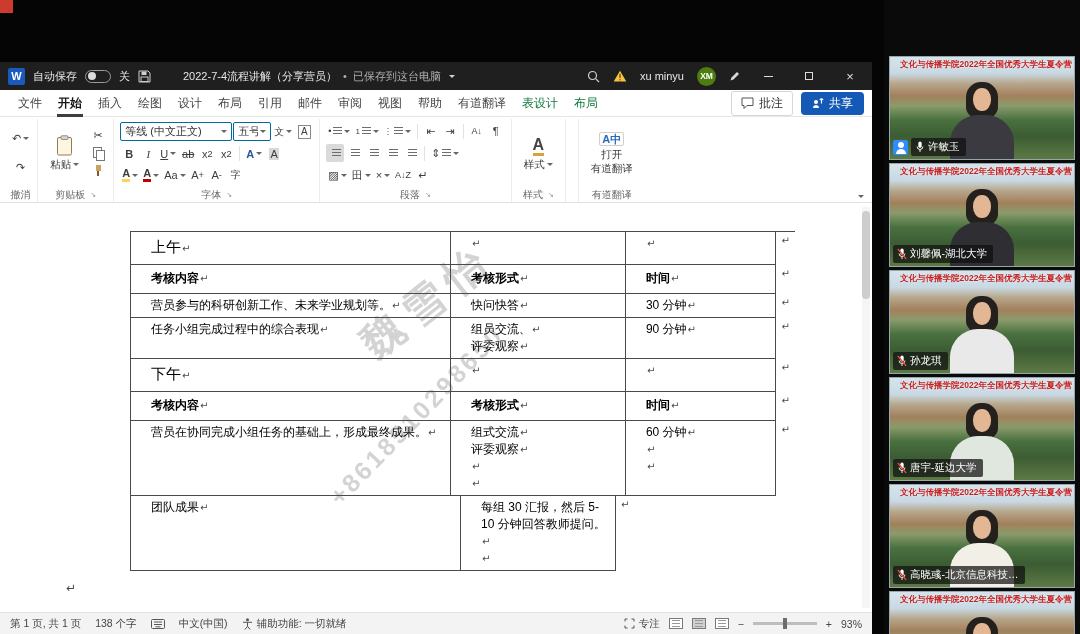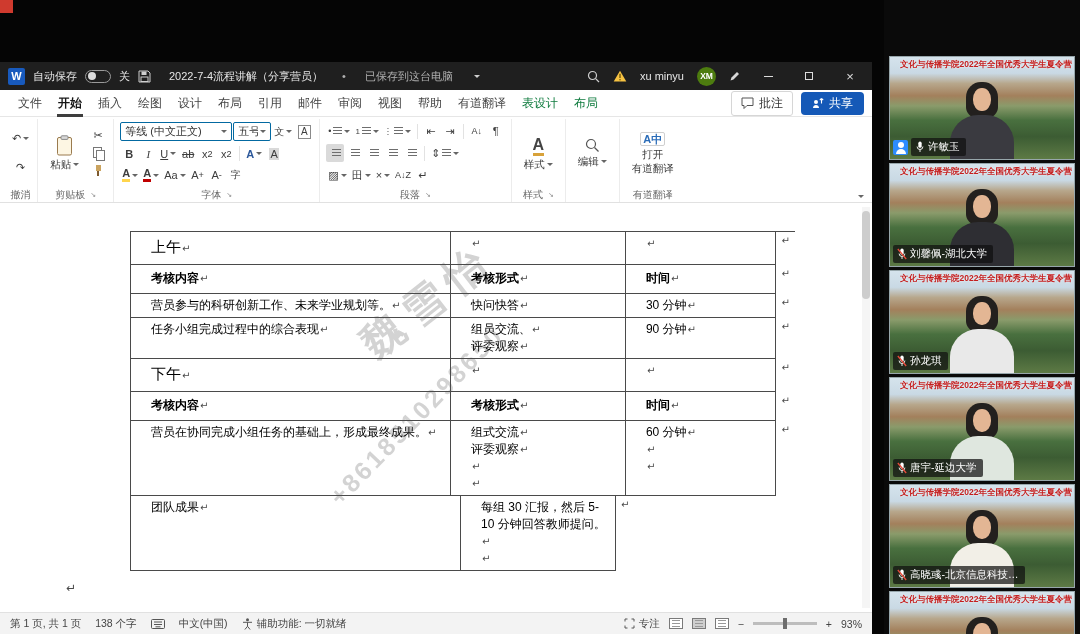--- a/index.html
+++ b/index.html
@@ -11,21 +11,21 @@
   .artifact{position:absolute;left:0;top:588px;width:5px;height:26px;background:#b8322c;}
 
   
   .word{position:absolute;left:0;top:62px;width:872px;height:572px;background:#fff;display:flex;flex-direction:column;}
 
   
   .titlebar{height:28px;background:#1f1f1f;color:#e6e6e6;display:flex;align-items:center;gap:8px;padding:0 8px;font-size:11px;flex:0 0 auto;white-space:nowrap;}
   .wlogo{width:17px;height:17px;background:#185abd;color:#fff;font-weight:bold;font-size:11px;display:inline-flex;align-items:center;justify-content:center;border-radius:2px;}
   .tgl{display:inline-block;width:26px;height:13px;border:1px solid #9a9a9a;border-radius:7px;position:relative;}
   .tgl::after{content:"";position:absolute;left:1.5px;top:1.5px;width:8px;height:8px;border-radius:50%;background:#dcdcdc;}
-  .tb-title{display:flex;align-items:center;gap:19px;margin-left:10px;overflow:hidden;}
+  .tb-title{display:flex;align-items:center;gap:6px;margin-left:24px;overflow:hidden;}
   .tb-dim{color:#b0b0b0;}
   .tb-right{margin-left:auto;display:flex;align-items:center;gap:13px;}
   .tb-ic{display:inline-flex;align-items:center;justify-content:center;}
   .avatar{width:19px;height:19px;border-radius:50%;background:#4d7c0f;color:#fff;font-size:8.5px;font-weight:bold;display:inline-flex;align-items:center;justify-content:center;}
   .winbtn{width:28px;text-align:center;font-size:13px;color:#dcdcdc;display:inline-flex;align-items:center;justify-content:center;height:26px;}
   .minbar{display:inline-block;width:9px;height:1px;background:#dcdcdc;}
   .maxbox{display:inline-block;width:8px;height:8px;border:1px solid #dcdcdc;}
   .caret{display:inline-block;width:0;height:0;border-left:3px solid transparent;border-right:3px solid transparent;border-top:3.5px solid #666;margin-left:2px;vertical-align:middle;}
   .caret-light{border-top-color:#cfcfcf;}
 
@@ -388,32 +388,20 @@
               </span>
           </button>
         </div>
         <div class="rlabel">
             <span>样式</span>
             <span class="launch">↘</span>
           </div>
       </div>
 
       <div class="rgroup">
-        <div class="rgc" style="align-items:center;justify-content:center;">
-          <button class="bigbtn">
-            <svg width="15" height="15" viewBox="0 0 15 15">
-                <circle cx="6" cy="6" r="4.5" fill="none" stroke="#555" stroke-width="1.2"></circle>
-                <line x1="9.5" y1="9.5" x2="13.5" y2="13.5" stroke="#555" stroke-width="1.2"></line>
-              </svg>
-            <span class="bb-label">
-                <span>编辑</span>
-                <span class="caret"></span>
-              </span>
-          </button>
-        </div>
         <div class="rlabel"></div>
       </div>
 
       <div class="rgroup" style="border-right:none;">
         <div class="rgc" style="align-items:center;justify-content:center;">
           <button class="bigbtn">
             <span class="ydicon">A中</span>
             <span>打开</span>
             <span>有道翻译</span>
           </button>

